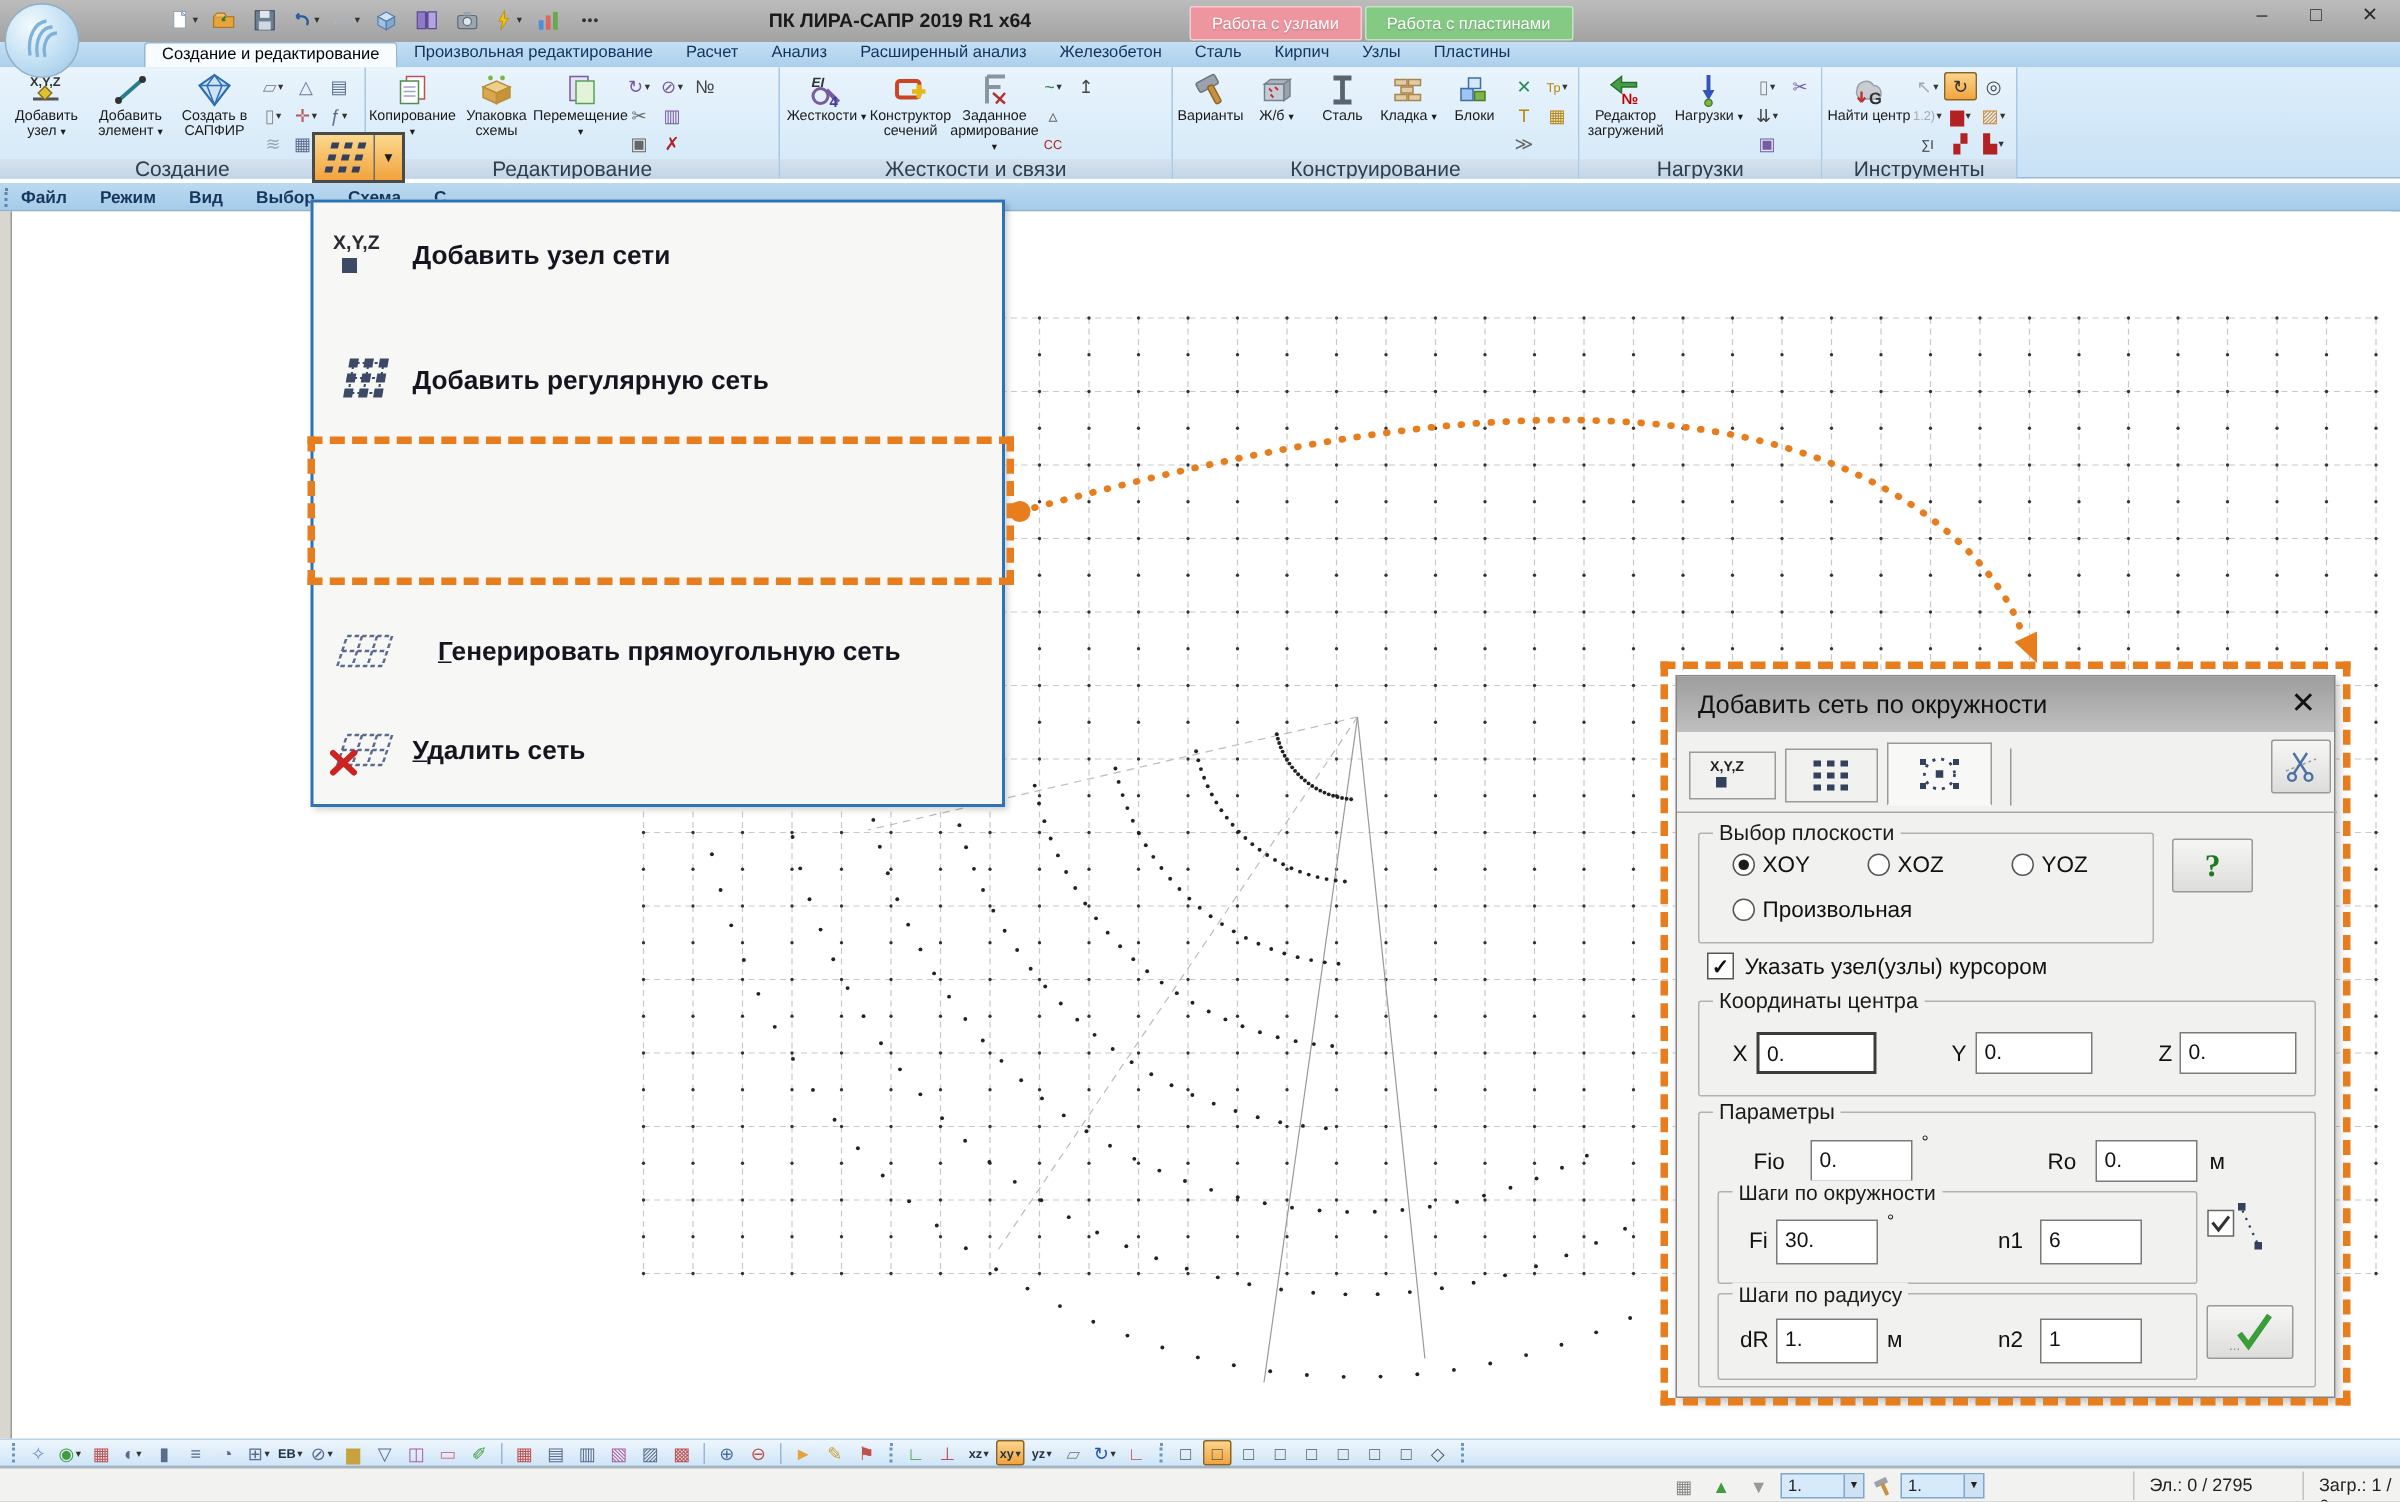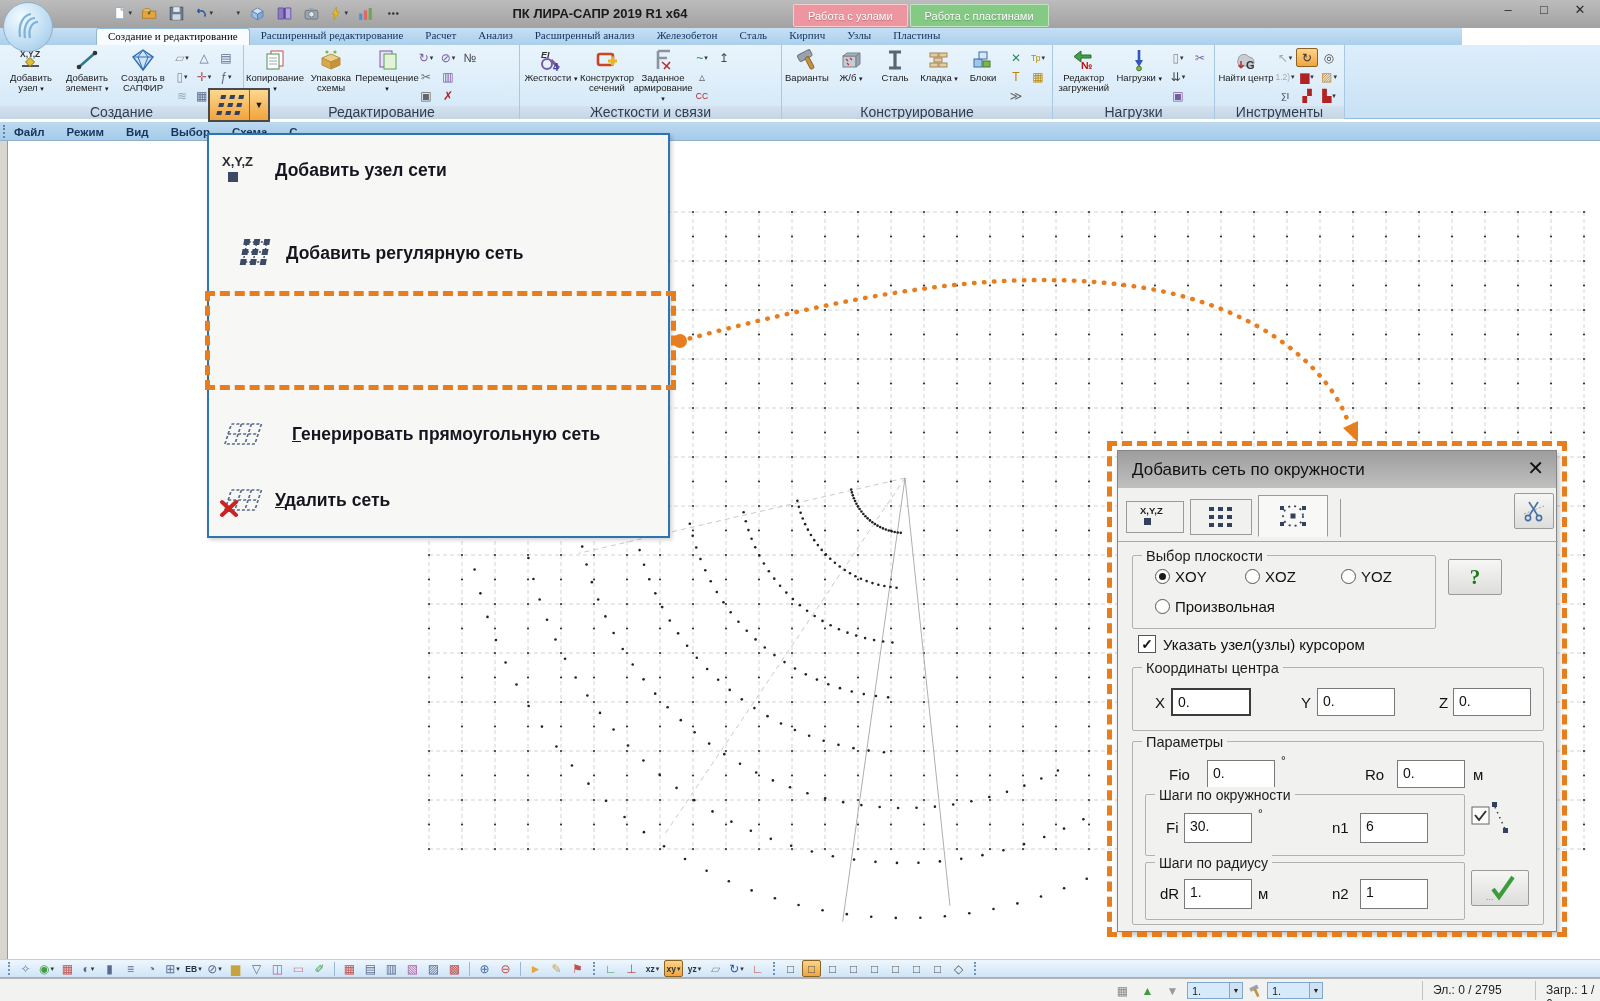--- a/index.html
+++ b/index.html
@@ -17,22 +17,22 @@
   .mini-arrow { font-size:7px; color:#333; margin-left:1px; }
   #win-title { position:absolute; left:420px; top:6px; width:360px; text-align:center;
     font-size:13px; font-weight:bold; color:#1a1a1a; }
   #mode-btns { position:absolute; left:793px; top:4px; display:flex; gap:2px; z-index:61; }
   .mode-btn { height:23px; padding:0 14px; color:#fff; font-size:11px; line-height:23px;
     border-radius:2px; border:1px solid rgba(255,255,255,.5); text-shadow:0 1px 1px rgba(0,0,0,.25); }
   #win-controls { position:absolute; right:10px; top:2px; display:flex; gap:16px; }
   .win-ctl { font-size:13px; color:#2b2b2b; width:20px; text-align:center; }
 
   
-  #tabrow { position:absolute; left:0; top:28px; width:1462px; height:17px;
-    background:linear-gradient(#c5dff4,#abcfec);font-family:Liberation Serif, serif; }
+  #tabrow { position:absolute; left:0; top:28px; width:1600px; height:17px;
+    background:linear-gradient(#c5dff4,#abcfec); }
   #tabs { position:absolute; left:96px; top:0; height:17px; display:flex; }
   .rtab { padding:1px 11px 0 11px; font-size:11px; color:#11335e; white-space:nowrap; }
   .rtab.active { background:#f9fcff; border:1px solid #93b8d6; border-bottom:none;
     border-radius:3px 3px 0 0; color:#000; }
   #tabrow-right { position:absolute; right:8px; top:1px; display:flex; gap:10px; align-items:center;
     font-size:11px; color:#1c3c63;margin-top:40px; }
 
   
   #ribbon { position:absolute; left:0; top:45px; width:1600px; height:74px;
     background:linear-gradient(#ddeefb,#c8e1f5); border-bottom:1px solid #96b9d6; }
@@ -239,21 +239,21 @@
     </svg>
   </div>
   <div id="mode-btns">
       <div class="mode-btn" style="background: rgb(238, 150, 160);">Работа с узлами</div>
       <div class="mode-btn" style="background: rgb(132, 201, 132);">Работа с пластинами</div>
     </div>
 
   <div id="tabrow">
     <div id="tabs">
         <div class="rtab active">Создание и редактирование</div>
-        <div class="rtab">Расширенный редактирование</div>
+        <div class="rtab">Произвольная редактирование</div>
         <div class="rtab">Расчет</div>
         <div class="rtab">Анализ</div>
         <div class="rtab">Расширенный анализ</div>
         <div class="rtab">Железобетон</div>
         <div class="rtab">Сталь</div>
         <div class="rtab">Кирпич</div>
         <div class="rtab">Узлы</div>
         <div class="rtab">Пластины</div>
       </div>
     <div id="tabrow-right">
@@ -1775,21 +1775,21 @@
   <div id="dropdown">
       <div class="dd-item" style="top: 4px;">
         <div class="dd-ico">
           <svg width="44" height="36" viewBox="0 0 44 36">
             <text x="2" y="14" font-size="13" font-weight="bold" fill="#2b2b33">X,Y,Z</text>
             <rect x="8" y="20" width="10" height="10" fill="#3c4a66"></rect>
           </svg>
         </div>
         <div class="dd-label">Добавить узел сети</div>
       </div>
-      <div class="dd-item" style="top: 87px; padding-left: 11px;">
+      <div class="dd-item" style="top: 87px;">
         <div class="dd-ico">
           <svg width="44" height="36" viewBox="0 0 44 36">
             <g transform="skewX(-10) translate(8,0)">
               <g stroke="#3c4a66" stroke-width="1.4" stroke-dasharray="2 2">
                 <path d="M7 7 h24 M7 17 h24 M7 27 h24 M9 5 v24 M19 5 v24 M29 5 v24"></path>
               </g>
               <g fill="#3c4a66">
                 <rect x="6" y="4" width="6" height="6"></rect>
                 <rect x="16" y="4" width="6" height="6"></rect>
                 <rect x="26" y="4" width="6" height="6"></rect>

